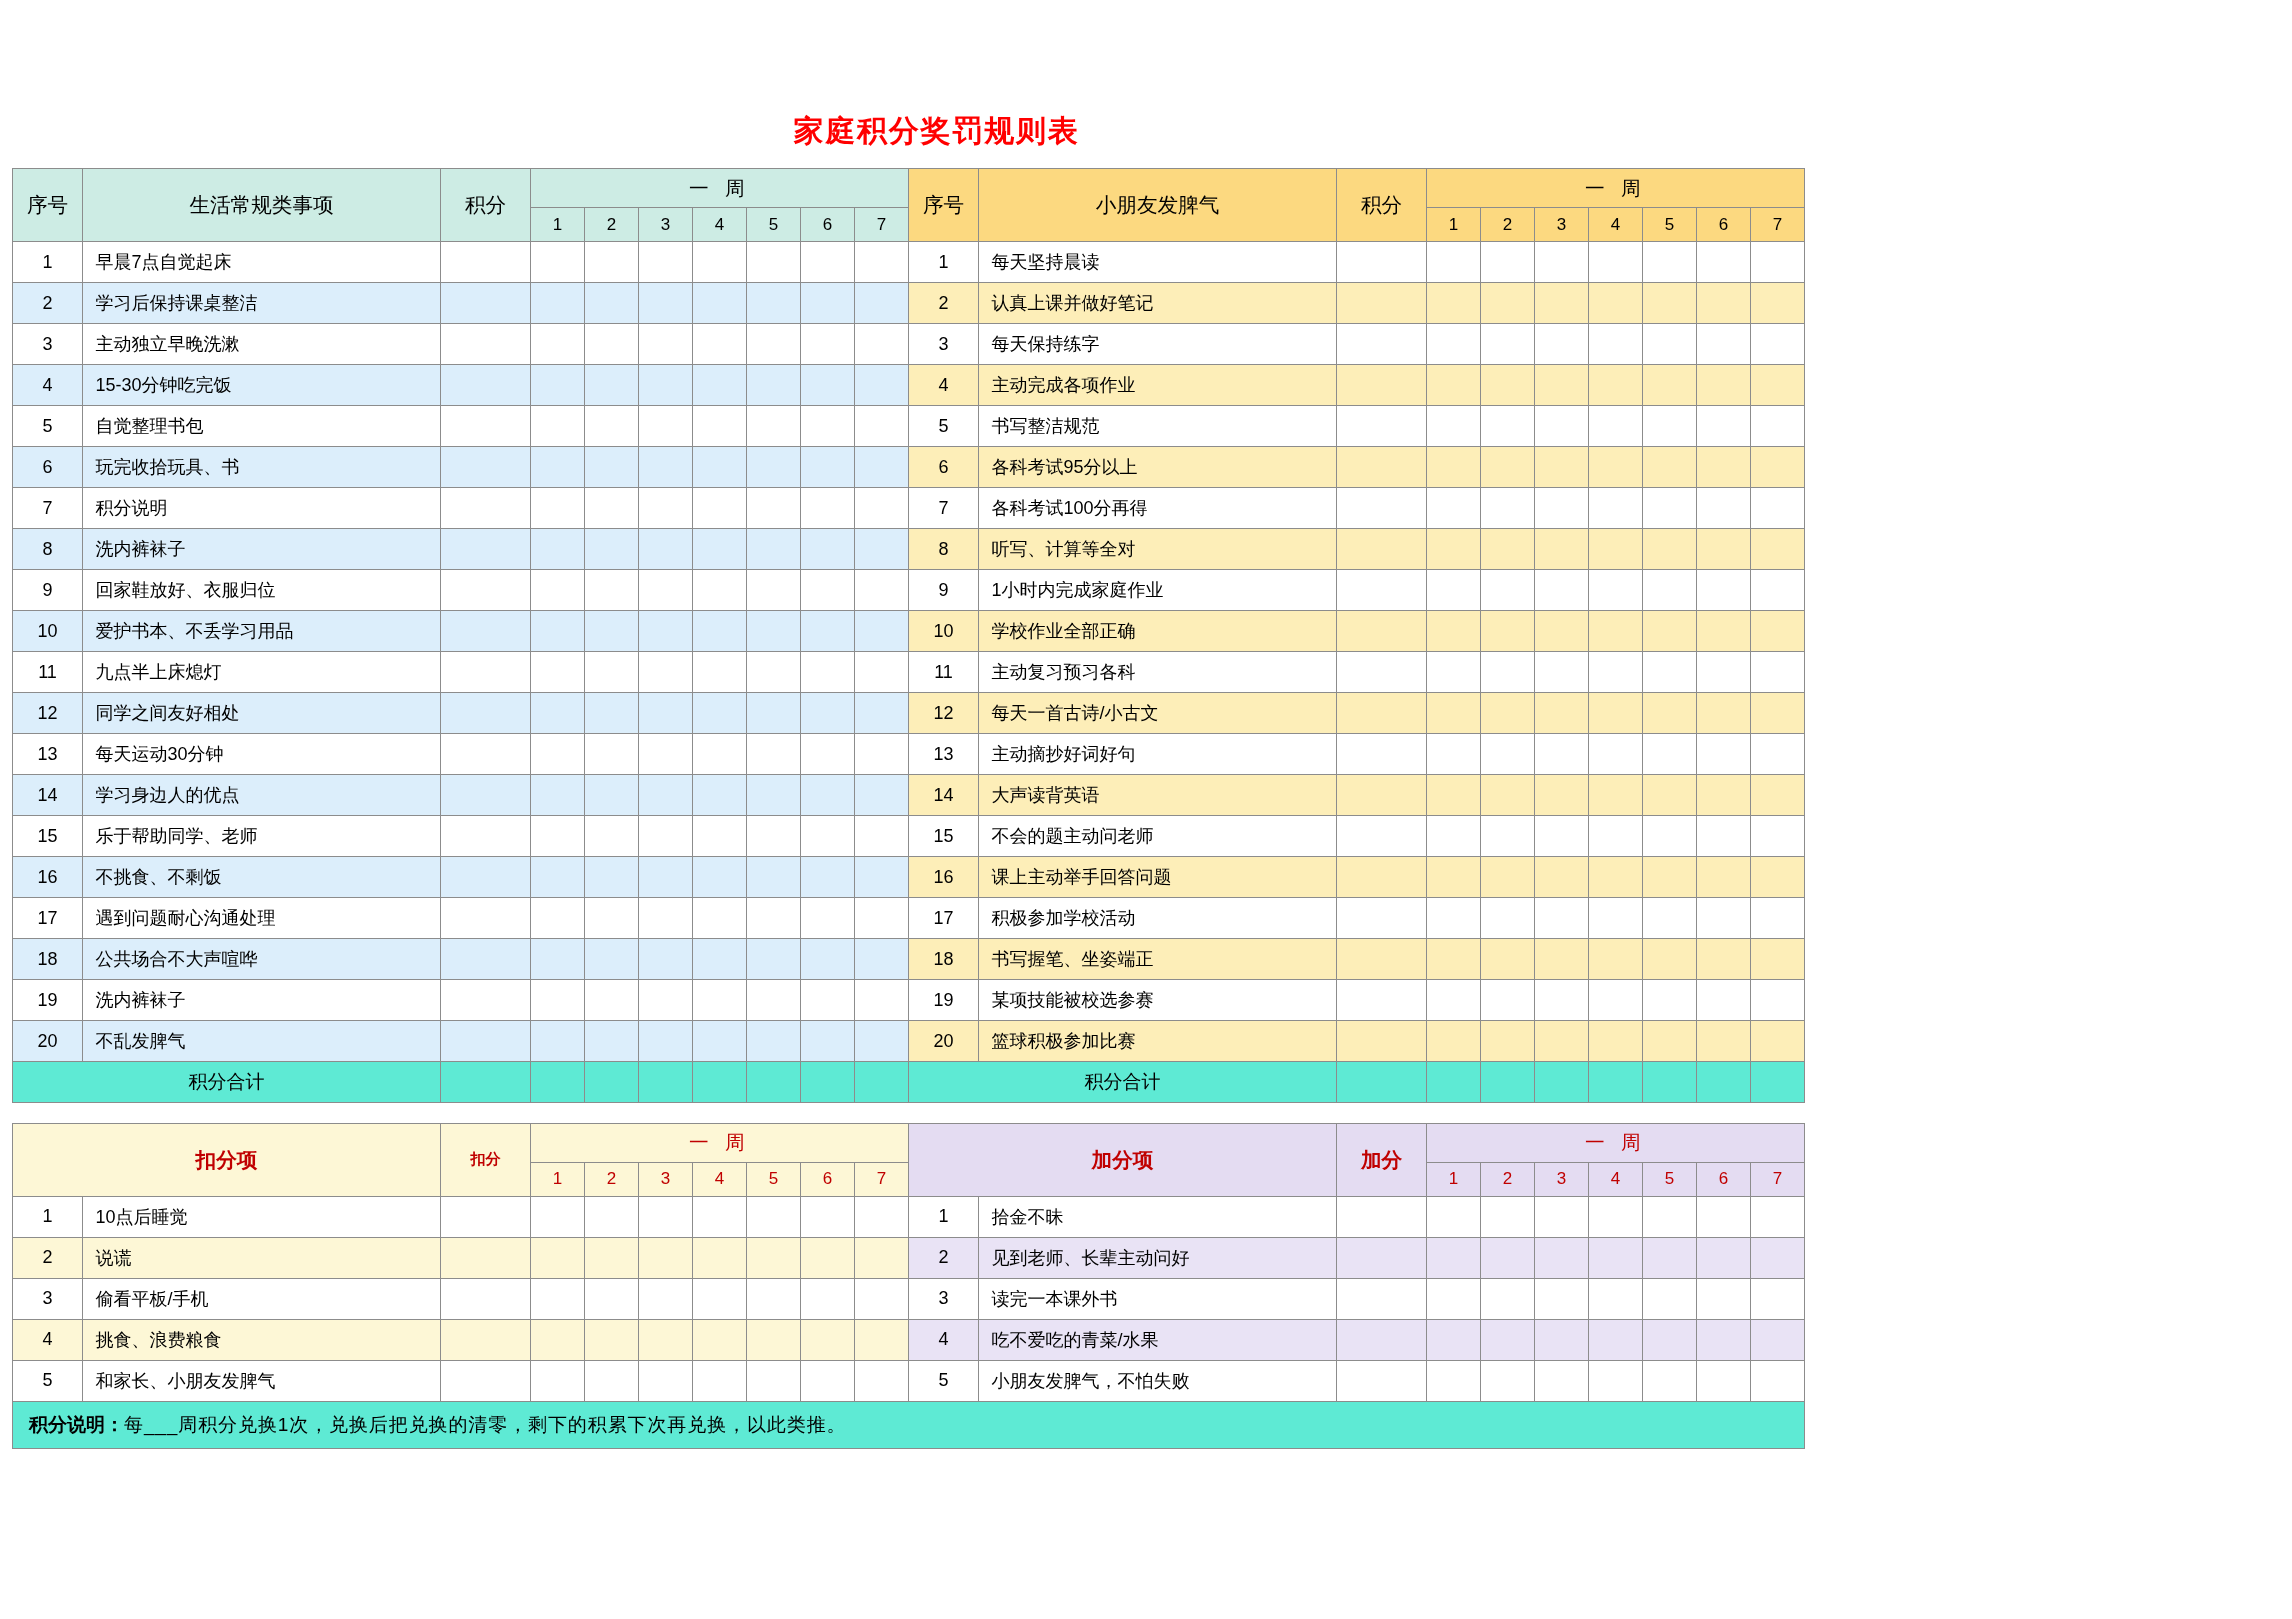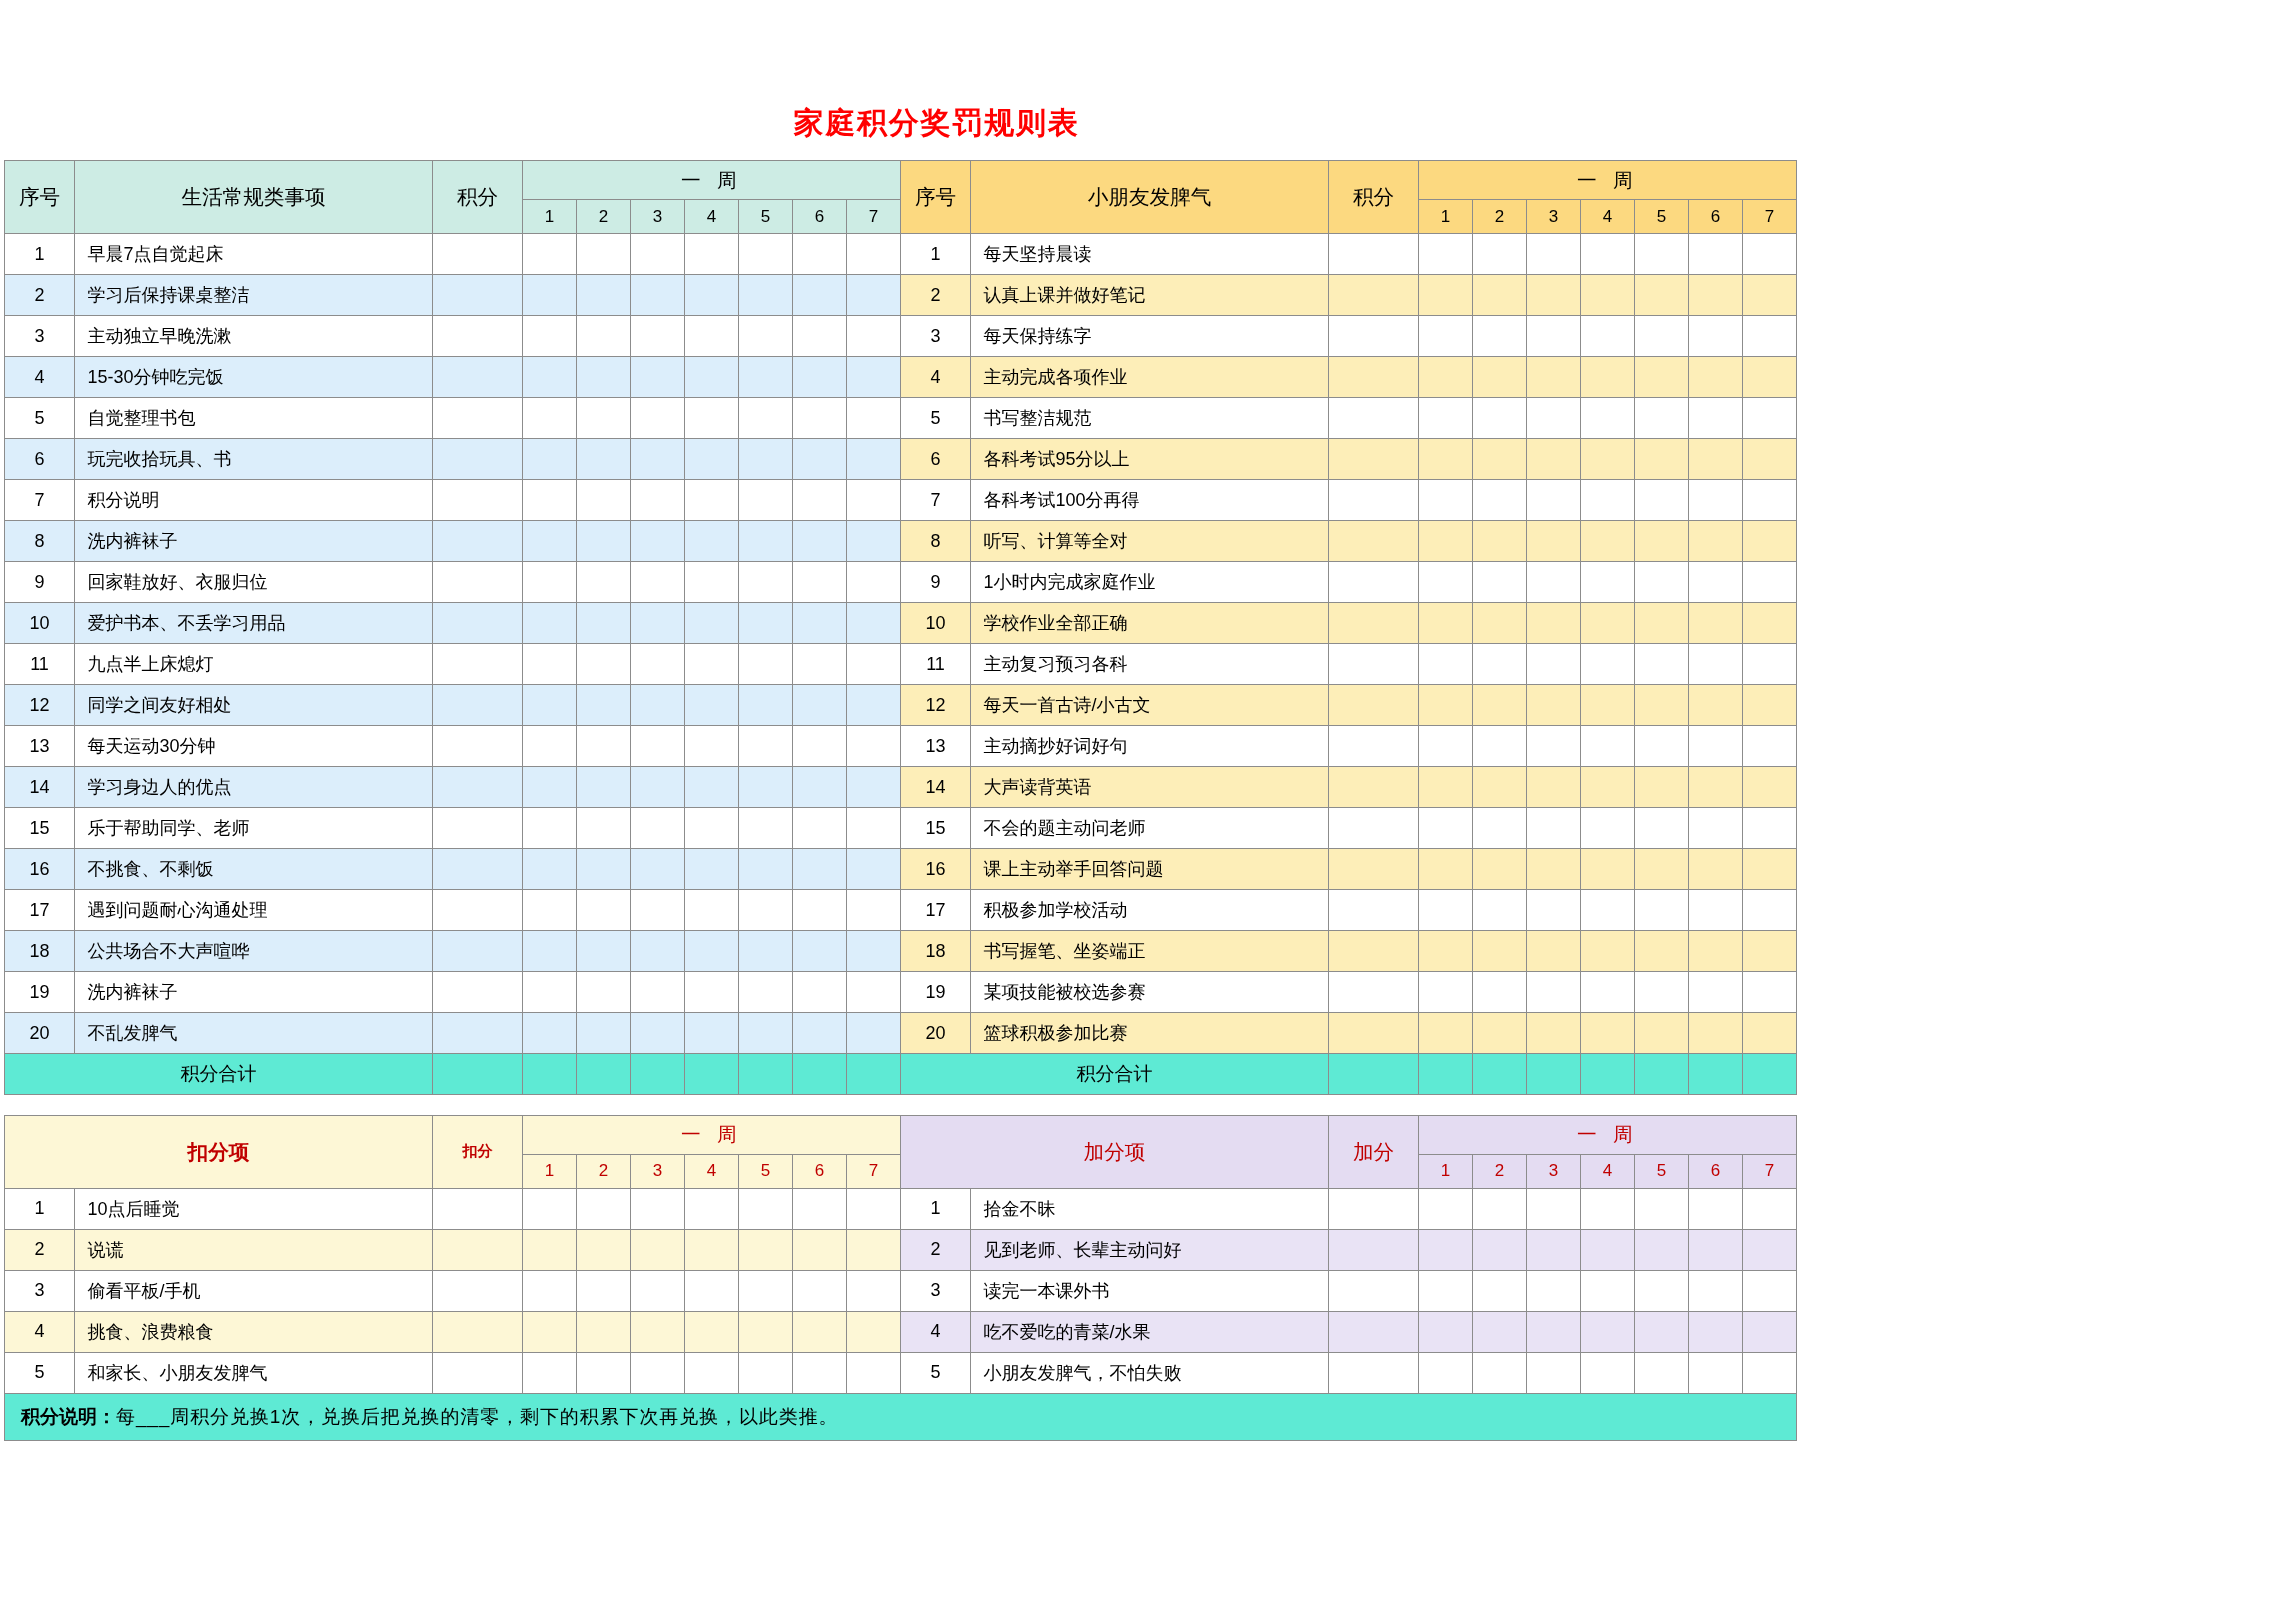--- a/index.html
+++ b/index.html
@@ -12,21 +12,21 @@
     height: 1619px;
     font-family: "Liberation Sans", "DejaVu Sans", sans-serif;
     color: #000;
     -webkit-font-smoothing: antialiased;
   }
   .page {
     position: relative;
     width: 1873px;
     height: 1619px;
     box-sizing: border-box;
-    padding: 4px;
+    padding: 12px;
   }
   .title {
     text-align: center;
     color: #ff0000;
     font-weight: bold;
     font-size: 30px;
     letter-spacing: 1.8px;
     padding-top: 99px;
     padding-bottom: 16px;
   }
@@ -89,21 +89,21 @@
   .b-score { width: 90px; }
   .b-day { width: 54px; }
 
   .deduct-hdr { background: #fdf7d6; color: #c00000; font-weight: bold; font-size: 20.6px; text-align: center; }
   .deduct-score-hdr { background: #fdf7d6; color: #c00000; font-weight: bold; font-size: 15px; }
   .deduct-week { background: #fdf7d6; color: #c00000; font-size: 19.7px; letter-spacing: 5.4px; }
   .deduct-day { background: #fdf7d6; color: #c00000; font-size: 17px; height: 34px; }
   .deduct-row-a { background: #ffffff; }
   .deduct-row-b { background: #fdf7d6; }
 
-  .bonus-hdr { background: #e4dcf2; color: #c00000; font-weight: normal; font-size: 20.6px; }
+  .bonus-hdr { background: #e4dcf2; color: #c00000; font-weight: bold; font-size: 20.6px; }
   .bonus-week { background: #e4dcf2; color: #c00000; font-size: 19.7px; letter-spacing: 5.4px; }
   .bonus-day { background: #e4dcf2; color: #c00000; font-size: 17px; height: 34px; }
   .bonus-row-a { background: #ffffff; }
   .bonus-row-b { background: #e9e3f5; }
 
   .note-row td {
     text-align: left;
     padding: 9px 16px;
     font-size: 19px;
     height: 47px;

